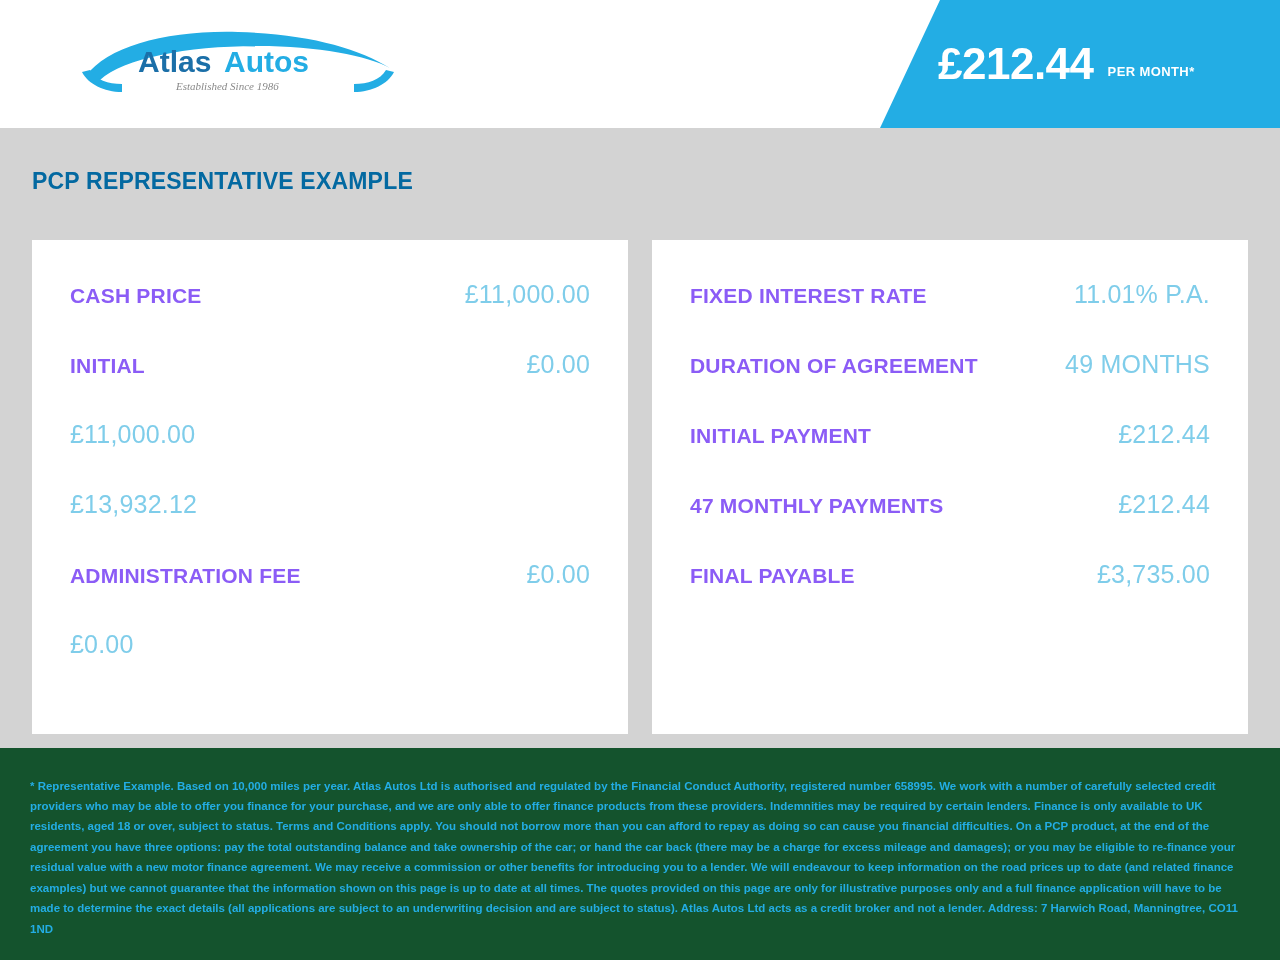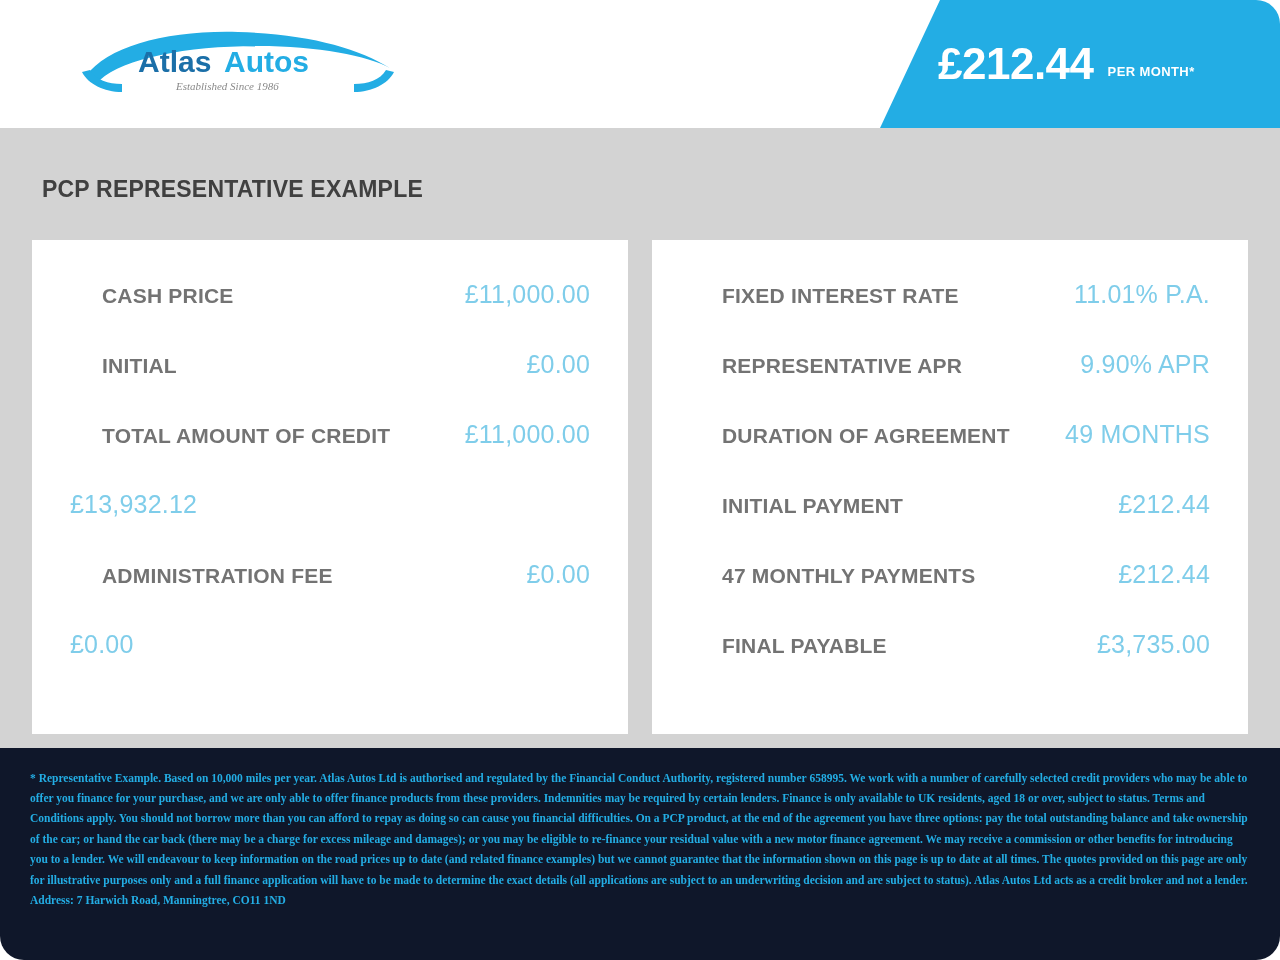--- a/index.html
+++ b/index.html
@@ -7,21 +7,20 @@
     margin: 0; padding: 0;
     width: 1280px; height: 960px;
     background: #ffffff;
     font-family: "Liberation Sans", sans-serif;
   }
   .page {
     position: relative;
     width: 1280px; height: 960px;
     overflow: hidden;
     background: #ffffff;
-    border-radius: 24px;
   }
 
   
   .header {
     position: relative;
     width: 1280px;
     height: 128px;
     background: #ffffff;
   }
   .logo-wrap {
@@ -61,26 +60,25 @@
   
   .body-panel {
     position: relative;
     width: 1280px;
     height: 620px;
     background: #d3d3d3;
     padding: 0;
   }
   .section-title {
     position: absolute;
-    left: 32px; top: 48px;
+    left: 32px; top: 40px;
     font-size: 23px;
     font-weight: 700;
     letter-spacing: 0.2px;
-    color: #404040;
-    margin-left: 10px;
+    color: #0369a1;
   }
 
   .cards {
     position: absolute;
     left: 32px; top: 112px;
     width: 1216px;
     display: flex;
     gap: 24px;
   }
   .card {
@@ -90,41 +88,39 @@
   }
   .row {
     display: flex;
     align-items: baseline;
     justify-content: space-between;
     height: 70px;
   }
   .row-label {
     font-size: 21px;
     font-weight: 700;
-    color: #737373;
+    color: #8b5cf6;
     letter-spacing: 0.2px;
     white-space: nowrap;
-    margin-left: 32px;
   }
   .row-value {
     font-size: 25px;
     font-weight: 400;
     color: #7fcdea;
     letter-spacing: 0.2px;
     white-space: nowrap;
   }
 
   
   .footer {
     position: relative;
     width: 1280px;
     height: 212px;
-    background: #0f172a;
-    padding: 8px 30px 0 30px;
-    font-family: Liberation Serif, serif;
+    background: #14532d;
+    padding: 16px 30px 0 30px;
   }
   .footer-text {
     font-size: 11.5px;
     line-height: 1.78;
     font-weight: 700;
     color: #23ade4;
     max-width: 1224px;
     text-align: left;
   }
 </style>
@@ -161,43 +157,38 @@
       <div class="card">
         <div class="row">
           <span class="row-label">CASH PRICE</span>
           <span class="row-value">£11,000.00</span>
         </div>
         <div class="row">
           <span class="row-label">INITIAL</span>
           <span class="row-value">£0.00</span>
         </div>
         <div class="row">
-          <span class="row-label">TOTAL AMOUNT OF CREDIT</span>
           <span class="row-value">£11,000.00</span>
         </div>
         <div class="row">
           <span class="row-value">£13,932.12</span>
         </div>
         <div class="row">
           <span class="row-label">ADMINISTRATION FEE</span>
           <span class="row-value">£0.00</span>
         </div>
         <div class="row">
           <span class="row-value">£0.00</span>
         </div>
       </div>
 
       <div class="card">
         <div class="row">
           <span class="row-label">FIXED INTEREST RATE</span>
           <span class="row-value">11.01% P.A.</span>
-        </div>
-        <div class="row">
-          <span class="row-label">REPRESENTATIVE APR</span>
-          <span class="row-value">9.90% APR</span>
         </div>
         <div class="row">
           <span class="row-label">DURATION OF AGREEMENT</span>
           <span class="row-value">49 MONTHS</span>
         </div>
         <div class="row">
           <span class="row-label">INITIAL PAYMENT</span>
           <span class="row-value">£212.44</span>
         </div>
         <div class="row">

